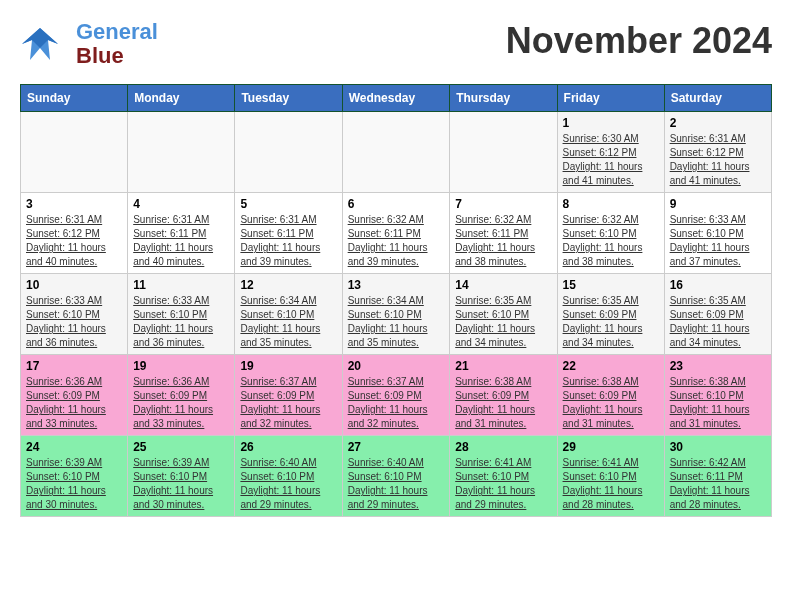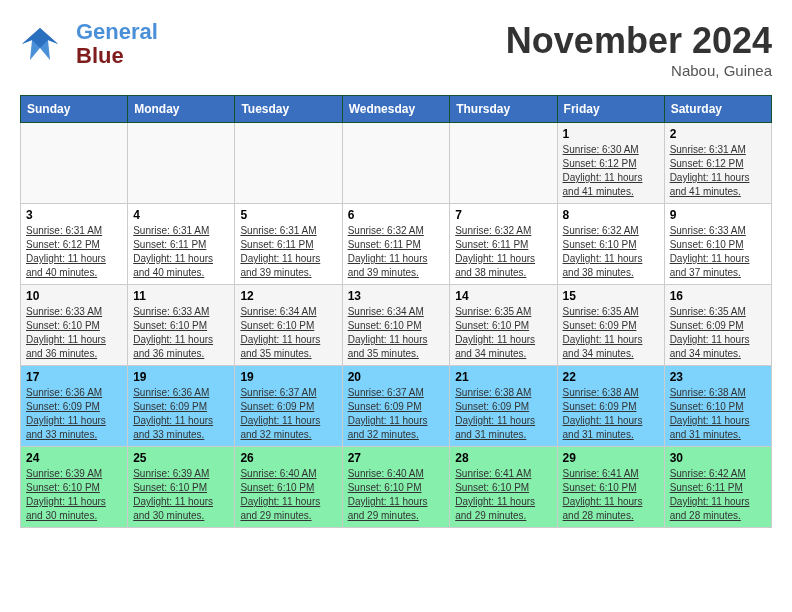--- a/index.html
+++ b/index.html
@@ -86,40 +86,39 @@
       line-height: 1.4;
       text-decoration: underline;
     }
     .empty-cell {
       background: #f9f9f9 !important;
     }
     
     .calendar tbody tr:nth-child(1) td { background: #f5f5f5; }
     .calendar tbody tr:nth-child(2) td { background: #fff; }
     .calendar tbody tr:nth-child(3) td { background: #f5f5f5; }
-    .calendar tbody tr:nth-child(4) td { background: #7dd3fc; }
+    .calendar tbody tr:nth-child(4) td { background: #f9a8d4; }
     .calendar tbody tr:nth-child(5) td { background: #86efac; }
   </style>
 </head>
 <body>
 
 <div class="header">
   <div class="logo">
     <svg class="logo-bird" viewBox="0 0 40 36" xmlns="http://www.w3.org/2000/svg">
       <polygon points="20,2 38,18 28,14 30,34 20,22 10,34 12,14 2,18" fill="#4a90d9"></polygon>
       <polygon points="20,2 38,18 28,14 20,22 12,14 2,18" fill="#2a70bf"></polygon>
     </svg>
     <div class="logo-text">
       <span>General</span><br>
       <span style="color:#7f1d1d;">Blue</span>
     </div>
   </div>
   <div class="title-block">
     <div class="month-title">November 2024</div>
-    <div class="location">Nabou, Guinea</div>
   </div>
 </div>
 
 <table class="calendar">
   <thead>
     <tr>
       <th>Sunday</th>
       <th>Monday</th>
       <th>Tuesday</th>
       <th>Wednesday</th>

